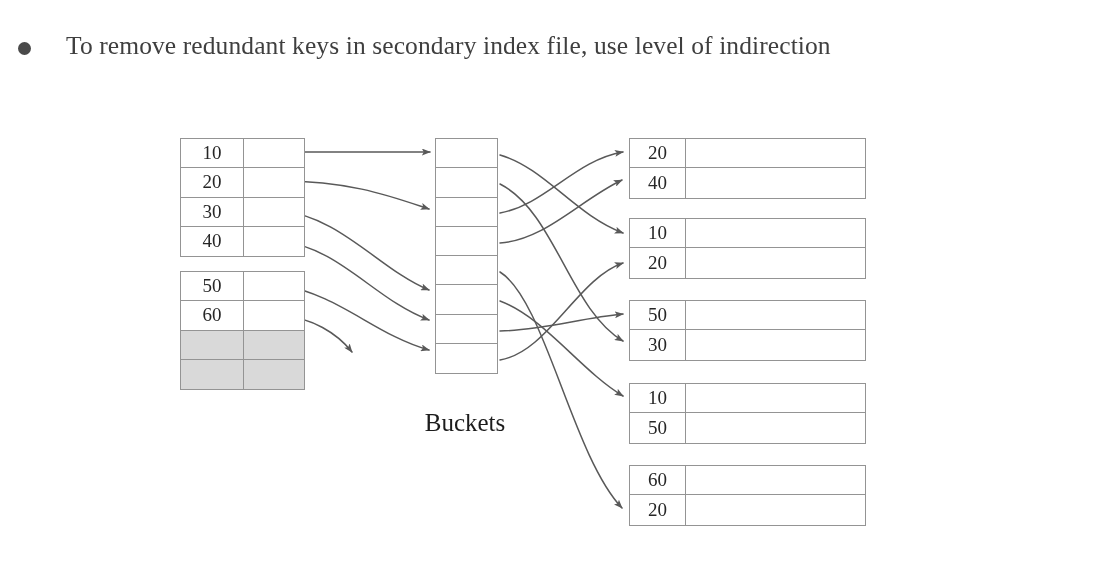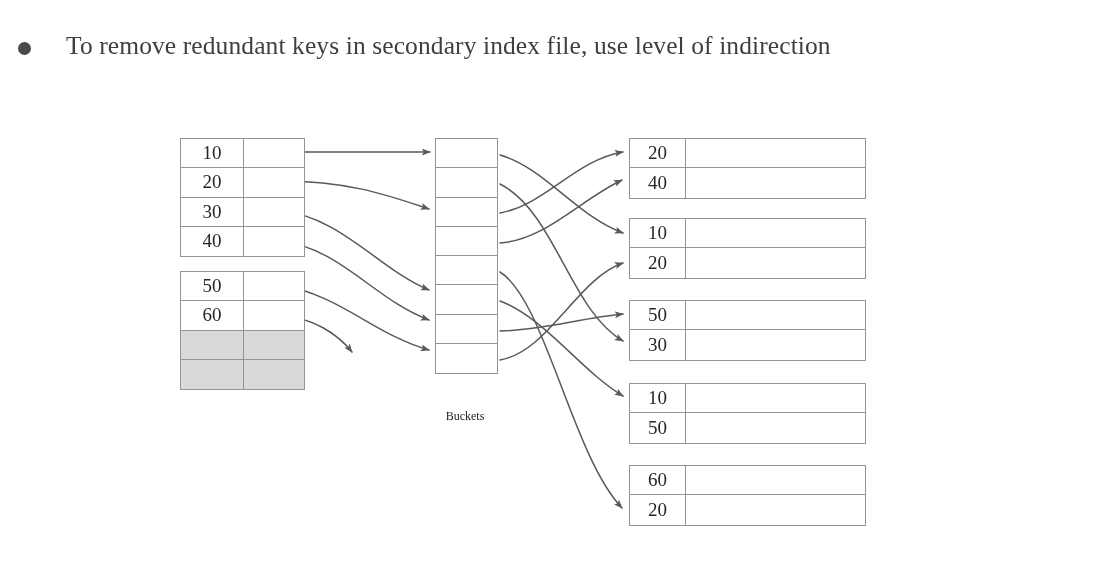--- a/index.html
+++ b/index.html
@@ -108,21 +108,21 @@
   }
   #bucket-table .rec-row { height: 29.25px; }
   #bucket-table .cell-ptr { width: 100%; }
 
   #buckets-label {
     position: absolute;
     left: 395px;
     top: 409px;
     width: 140px;
     text-align: center;
-    font-size: 12px;
+    font-size: 25px;
     color: #1c1c1c;
   }
 
   
   .right-table {
     left: 629px;
     width: 237px;
   }
   .right-table .rec-row { height: 29.25px; }
   .right-table .cell-key { width: 56px; }

